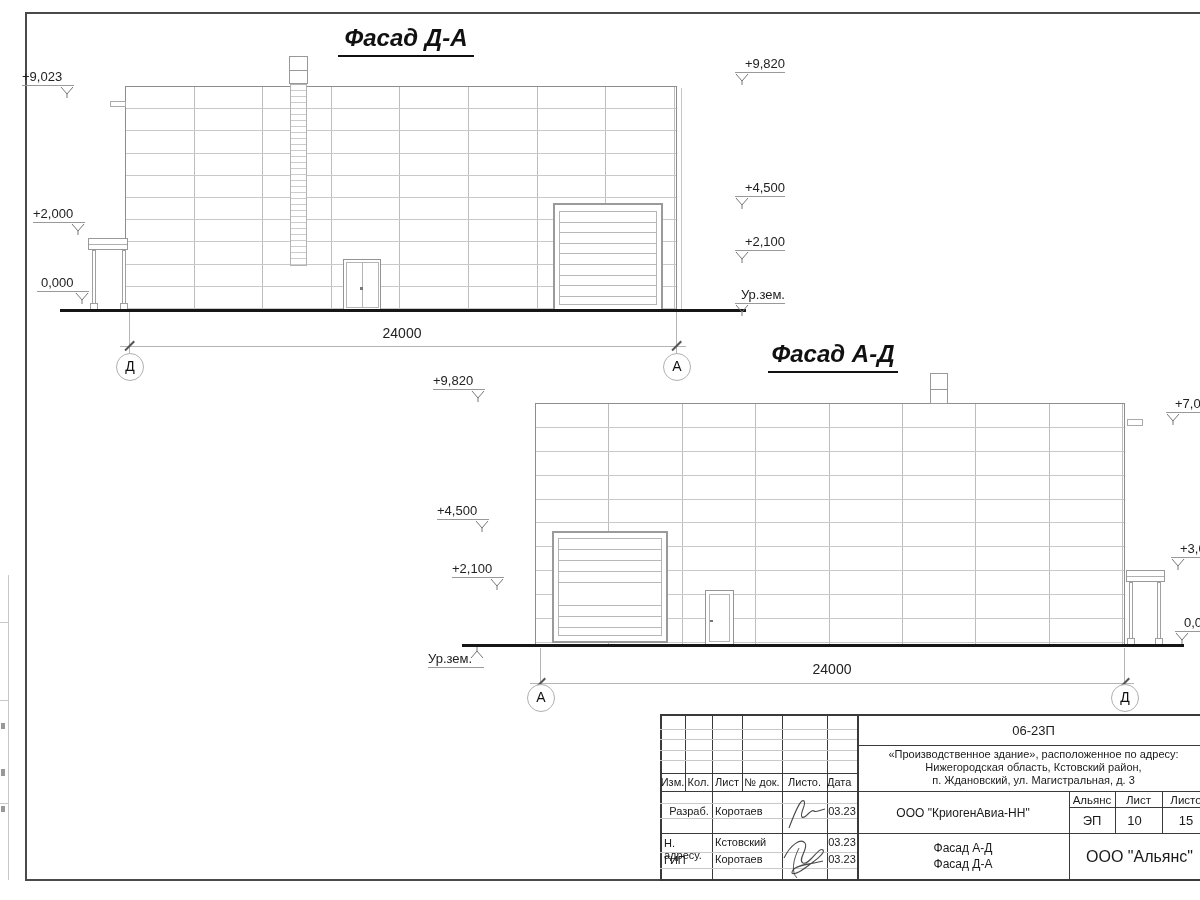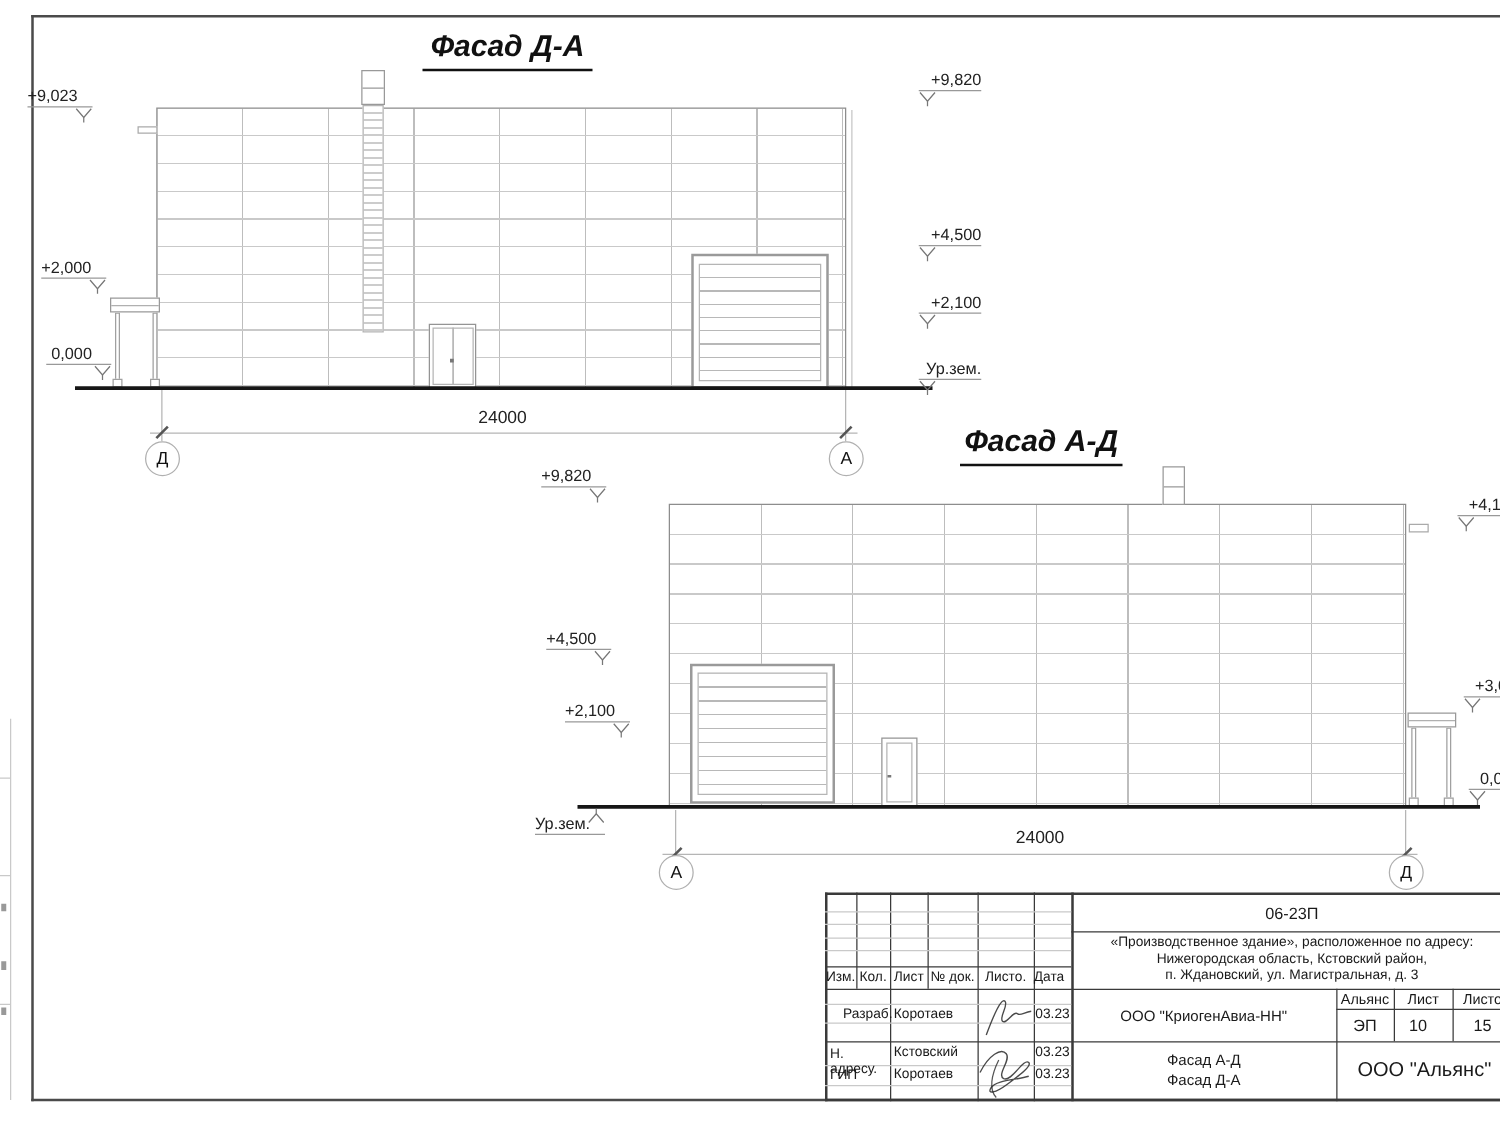--- a/index.html
+++ b/index.html
@@ -227,21 +227,21 @@
 </div>
 <div class="mark" style="left:428px;top:652px;width:56px;">
   <span>Ур.зем.</span>
   <svg class="arr" style="right:0;top:-6px;" width="14" height="13" viewBox="0 0 14 13">
       <path d="M1 12 L7 5 L13 12" stroke="#777" fill="none"></path>
       <path d="M7 5 L7 1" stroke="#777"></path>
     </svg>
 </div>
 
 <div class="mark" style="left:1166px;top:397px;width:60px;padding-left:9px;">
-  <span>+4,1</span>
+  <span>+7,0</span>
   <svg class="arr" style="left:0;top:16px;" width="14" height="13" viewBox="0 0 14 13">
       <path d="M1 1 L7 8 L13 1" stroke="#777" fill="none"></path>
       <path d="M7 8 L7 12" stroke="#777"></path>
     </svg>
 </div>
 <div class="mark" style="left:1171px;top:542px;width:55px;padding-left:9px;">
   <span>+3,0</span>
   <svg class="arr" style="left:0;top:16px;" width="14" height="13" viewBox="0 0 14 13">
       <path d="M1 1 L7 8 L13 1" stroke="#777" fill="none"></path>
       <path d="M7 8 L7 12" stroke="#777"></path>
@@ -285,21 +285,21 @@
   <div class="lnl" style="left:0;top:138px;width:197px;height:1px;"></div>
   <div class="lnl" style="left:0;top:154px;width:197px;height:1px;"></div>
 
   <div class="ct" style="left:0;top:62px;width:25px;">Изм.</div>
   <div class="ct" style="left:25px;top:62px;width:27px;">Кол.</div>
   <div class="ct" style="left:52px;top:62px;width:30px;">Лист</div>
   <div class="ct" style="left:82px;top:62px;width:40px;">№ док.</div>
   <div class="ct" style="left:122px;top:62px;width:45px;">Листо.</div>
   <div class="ct" style="left:167px;top:62px;width:18px;">Дата</div>
 
-  <div class="ct" style="left:2px;top:91px;width:50px;text-align:right;padding-left:2px;">Разраб.</div>
+  <div class="ct" style="left:2px;top:91px;width:50px;text-align:center;padding-left:2px;">Разраб.</div>
   <div class="ct" style="left:55px;top:91px;width:66px;text-align:left;">Коротаев</div>
   <div class="ct" style="left:167px;top:91px;width:30px;">03.23</div>
 
   <div class="ct" style="left:2px;top:123px;width:50px;text-align:left;padding-left:2px;">Н. адресу.</div>
   <div class="ct" style="left:55px;top:122px;width:66px;text-align:left;">Кстовский</div>
   <div class="ct" style="left:167px;top:122px;width:30px;">03.23</div>
 
   <div class="ct" style="left:2px;top:140px;width:50px;text-align:left;padding-left:2px;">ГИП</div>
   <div class="ct" style="left:55px;top:139px;width:66px;text-align:left;">Коротаев</div>
   <div class="ct" style="left:167px;top:139px;width:30px;">03.23</div>

